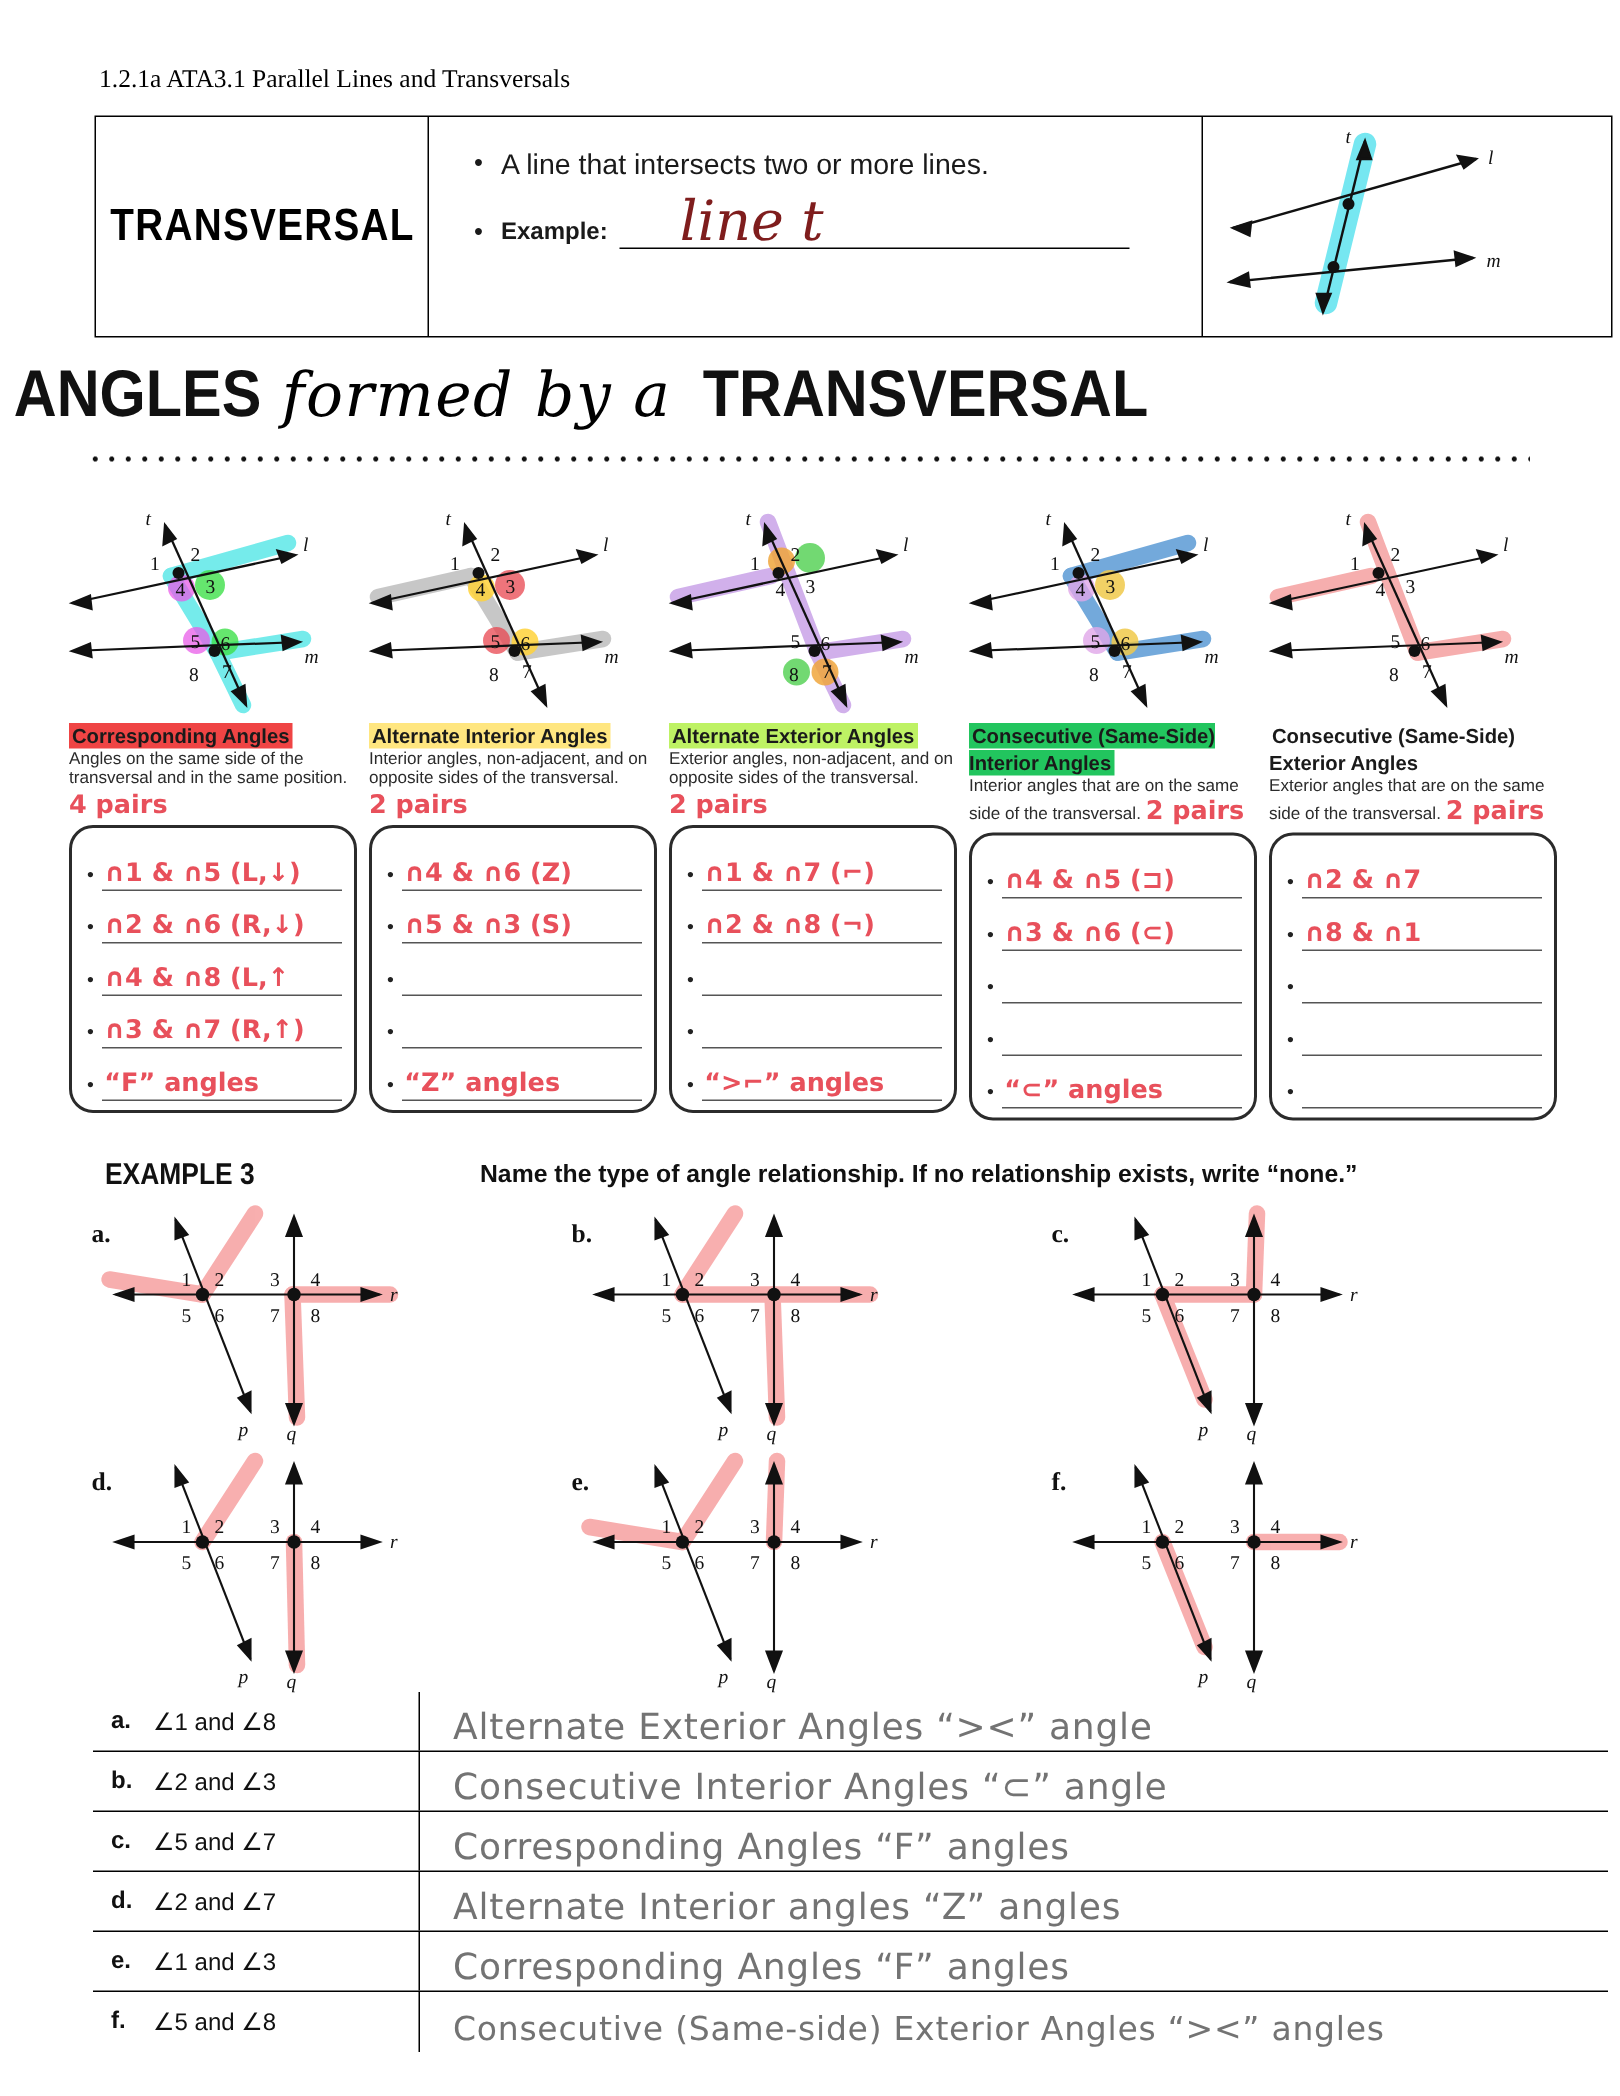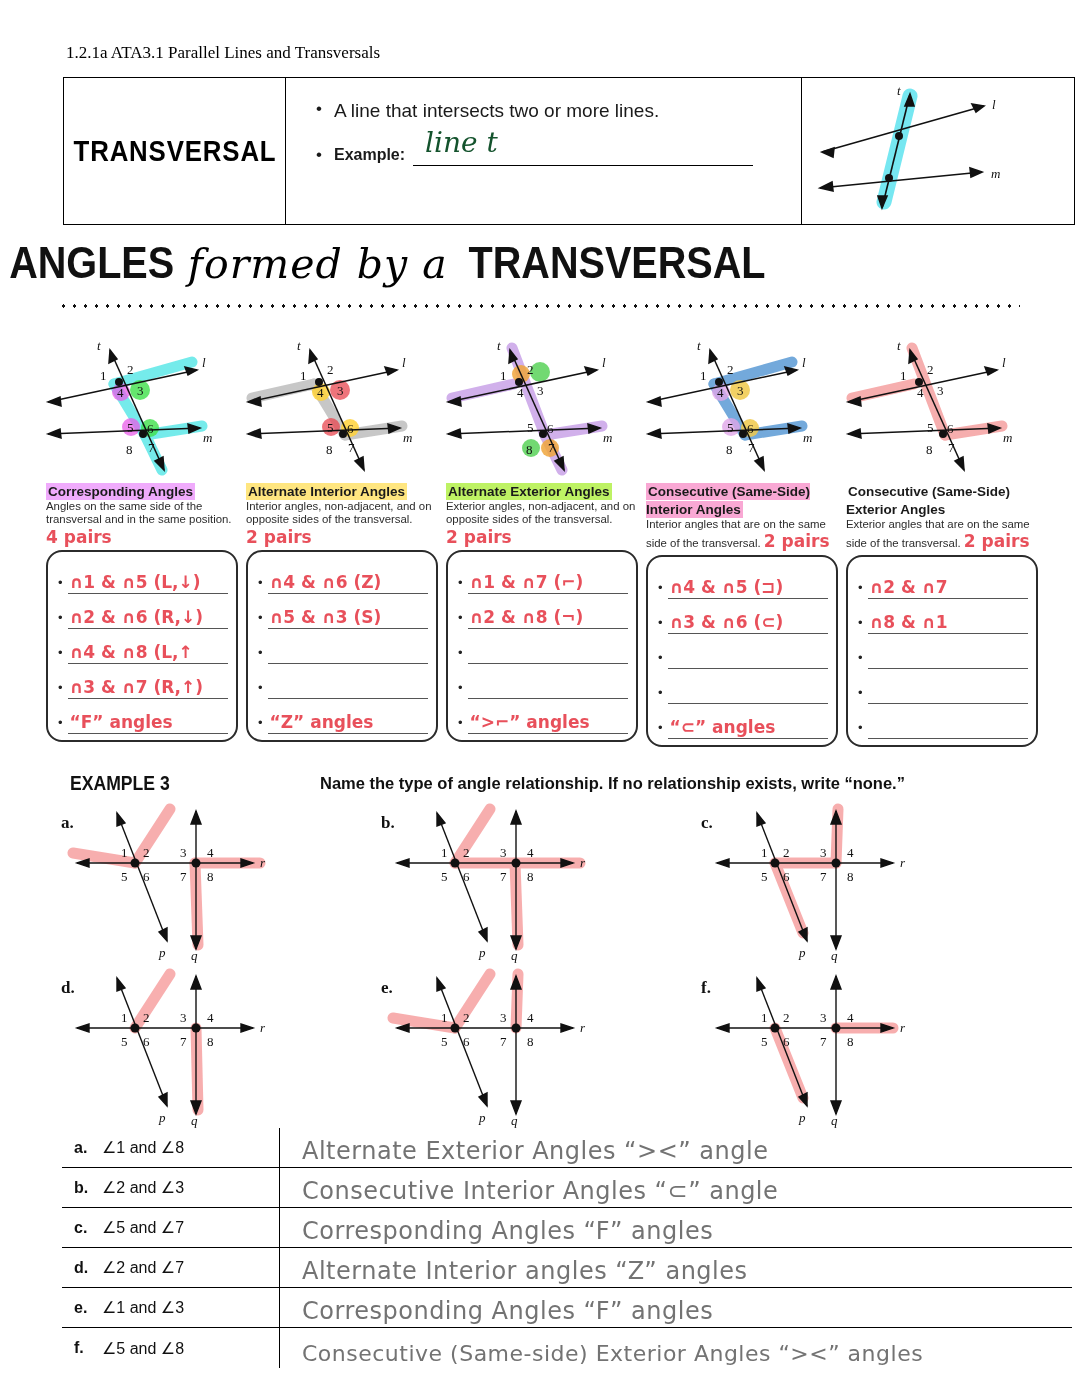--- a/index.html
+++ b/index.html
@@ -39,23 +39,23 @@
   }
   .def-body-cell { flex: 1; border-right: 1.5px solid #000; padding: 22px 0 0 30px; position: relative; }
   .def-bullet { display: flex; align-items: flex-start; margin-bottom: 24px; font-size: 19px; color: #1a1a1a; }
   .def-bullet .dot { font-size: 17px; margin-right: 12px; line-height: 1.1; }
   .def-bullet b { font-size: 16px; font-weight: bold; }
   .ex-line {
     display: inline-block; width: 340px; border-bottom: 1.3px solid #000;
     margin-left: 8px; height: 20px; position: relative;
   }
   .hand-ex {
-    position: absolute; left: 12px; top: -20px;
+    position: absolute; left: 40px; top: -20px;
     font-family: "DejaVu Serif", serif; font-style: italic;
-    color: #14532d; font-size: 28px;
+    color: #7f1d1d; font-size: 37px;
   }
   .def-fig-cell { width: 272px; position: relative; }
 
   
   .banner { position: absolute; left: 0; top: 238px; width: 1080px; }
   .banner-main {
     font-family: "Liberation Sans Narrow","Liberation Sans", sans-serif;
     font-weight: bold; font-size: 44px; letter-spacing: 0px; color: #111;
     display: inline-block; transform: scaleX(0.9);
   }
@@ -230,21 +230,21 @@
             <text class="num" x="85" y="44">2</text>
           <text class="num" x="95" y="65">3</text>
             <text class="num" x="75" y="67">4</text>
           <text class="num" x="85" y="102">5</text>
             <text class="num" x="105" y="103">6</text>
           <text class="num" x="84" y="124">8</text>
             <text class="num" x="106" y="122">7</text>
         </svg>
       </div>
       <div class="card-head">
-        <span class="card-title" style="background:#f0abfc">Corresponding Angles</span>
+        <span class="card-title" style="background:#ef4444">Corresponding Angles</span>
       </div>
       <div class="card-desc">
         <span>Angles on the same side of the transversal and in the same position.</span>
         <span class="pairs">4 pairs</span>
       </div>
       <div class="answer-box">
         <div class="ans-row">
             <span class="ans-dot">•</span>
             <span class="ans-line">
               <span class="ans-text">∩1 &amp; ∩5 (L,↓)</span>
@@ -468,21 +468,21 @@
             <text class="num" x="85" y="44">2</text>
           <text class="num" x="95" y="65">3</text>
             <text class="num" x="75" y="67">4</text>
           <text class="num" x="85" y="102">5</text>
             <text class="num" x="105" y="103">6</text>
           <text class="num" x="84" y="124">8</text>
             <text class="num" x="106" y="122">7</text>
         </svg>
       </div>
       <div class="card-head">
-        <span class="card-title" style="background:#f9a8d4">Consecutive (Same-Side) Interior Angles</span>
+        <span class="card-title" style="background:#22c55e">Consecutive (Same-Side) Interior Angles</span>
       </div>
       <div class="card-desc">
         <span>Interior angles that are on the same side of the   transversal.</span>
         <span class="pairs">2 pairs</span>
       </div>
       <div class="answer-box">
         <div class="ans-row">
             <span class="ans-dot">•</span>
             <span class="ans-line">
               <span class="ans-text">∩4 &amp; ∩5  (⊐)</span>

